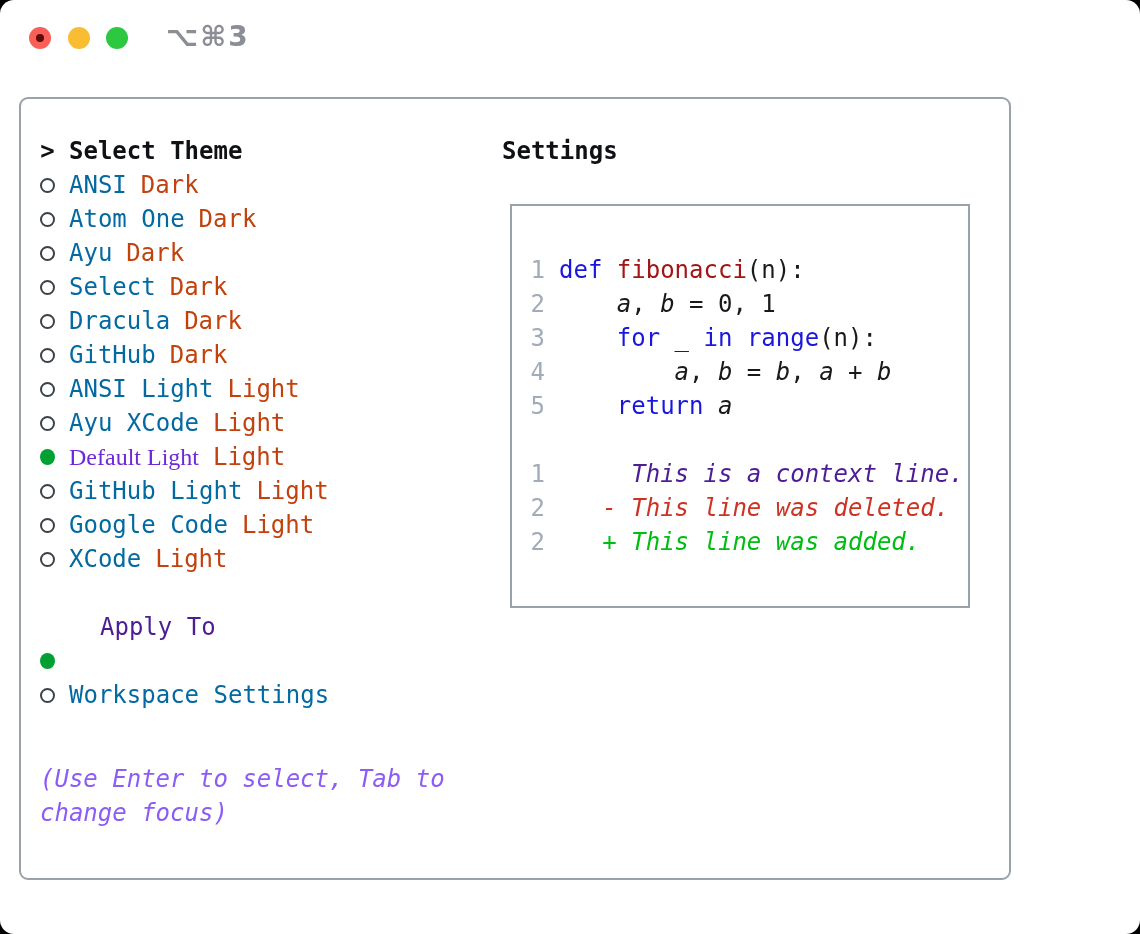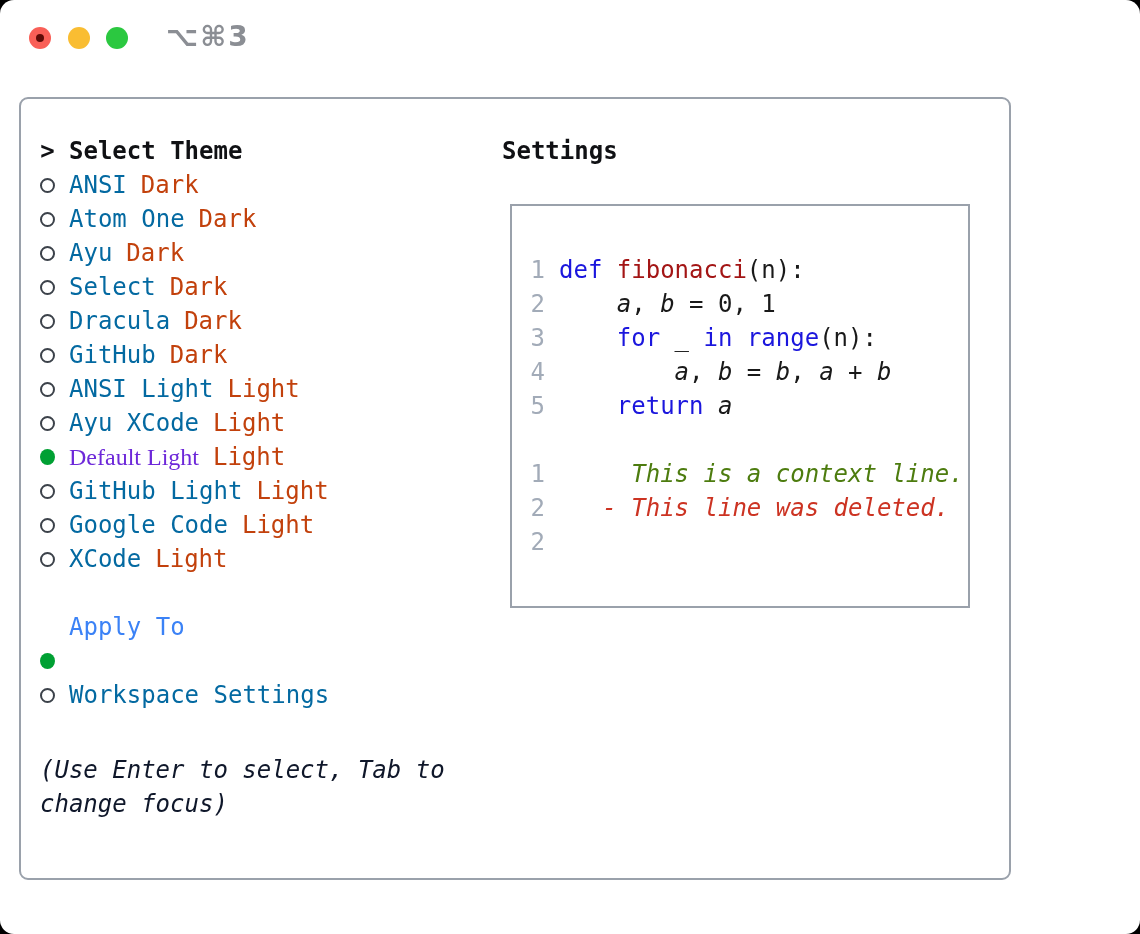--- a/index.html
+++ b/index.html
@@ -32,36 +32,36 @@
               flex:none; }
   .gap { width:14px; flex:none; }
   .spacer-line { height:34px; }
   .caret { color:#101114; font-weight:700; font-size:24px; }
   .panel-title { color:#101114; font-weight:700; }
   .circle { width:15px; height:15px; border-radius:50%; border:2px solid #3c424a; }
   .circle-sel { width:16px; height:16px; border-radius:50%; background:#00a033; border:none; }
   .theme-name { color:#0369a1; }
   .theme-name.selected { color:#6d28d9;font-family:Liberation Serif, serif; }
   .variant { color:#c2410c; }
-  .apply-title { color:#3b82f6; }
-  .hint { width:30ch; white-space:pre-wrap; line-height:34px; color:#0f172a;
-          font-style:italic; font-size:24px; margin-top:7px; }
+  .apply-title { color:#4c1d95;margin-left:31px; }
+  .hint { width:30ch; white-space:pre-wrap; line-height:34px; color:#8b5cf6;
+          font-style:italic; font-size:24px; margin-top:16px; }
   
   .preview-title { position:absolute; left:481px; top:35px; height:34px; display:flex;
                    align-items:center; font-size:24px; font-weight:700; color:#101114; }
   .preview-box { position:absolute; left:489px; top:105px; width:460px; height:404px;
                  border:2px solid #9aa1ab; background:#fff; }
   .code { padding:47px 0 0 18px; font-size:24px; }
   .code-line { display:flex; align-items:center; height:34px; white-space:pre; }
   .ln { display:inline-block; width:15px; text-align:right; color:#a2abb8; flex:none; }
   .tok-kw  { color:#1b16dd; }
   .tok-fn  { color:#a31515;text-align:center; }
   .tok-p   { color:#191919; }
   .tok-v   { color:#191919; font-style:italic; }
-  .tok-ctx { color:#4d7c0f; font-style:italic;text-align:center; }
+  .tok-ctx { color:#4c1d95; font-style:italic;text-align:center; }
   .tok-del { color:#cc3322; font-style:italic; }
   .tok-add { color:#00bd13; font-style:italic; }
 </style>
 </head>
 <body>
 
 <div class="window">
 
   <div class="titlebar">
     <div class="light light-red"></div>
@@ -106,18 +106,18 @@
     <div class="preview-box">
       <div class="code" id="preview-code">
           <div class="code-line"><span class="ln">1</span><span class="gap"></span><span class="tok-kw">def</span><span class="tok-p"> </span><span class="tok-fn">fibonacci</span><span class="tok-p">(n):</span></div>
           <div class="code-line"><span class="ln">2</span><span class="gap"></span><span class="tok-p">    </span><span class="tok-v">a</span><span class="tok-p">, </span><span class="tok-v">b</span><span class="tok-p"> = 0, 1</span></div>
           <div class="code-line"><span class="ln">3</span><span class="gap"></span><span class="tok-p">    </span><span class="tok-kw">for</span><span class="tok-p"> _ </span><span class="tok-kw">in</span><span class="tok-p"> </span><span class="tok-kw">range</span><span class="tok-p">(n):</span></div>
           <div class="code-line"><span class="ln">4</span><span class="gap"></span><span class="tok-p">        </span><span class="tok-v">a</span><span class="tok-p">, </span><span class="tok-v">b</span><span class="tok-p"> = </span><span class="tok-v">b</span><span class="tok-p">, </span><span class="tok-v">a</span><span class="tok-p"> + </span><span class="tok-v">b</span></div>
           <div class="code-line"><span class="ln">5</span><span class="gap"></span><span class="tok-p">    </span><span class="tok-kw">return</span><span class="tok-p"> </span><span class="tok-v">a</span></div>
           <div class="code-line"><span class="ln"></span><span class="gap"></span></div>
           <div class="code-line"><span class="ln">1</span><span class="gap"></span><span class="tok-ctx">     This is a context line.</span></div>
           <div class="code-line"><span class="ln">2</span><span class="gap"></span><span class="tok-del">   - This line was deleted.</span></div>
-          <div class="code-line"><span class="ln">2</span><span class="gap"></span></div>
+          <div class="code-line"><span class="ln">2</span><span class="gap"></span><span class="tok-add">   + This line was added.</span></div>
         </div>
     </div>
 
   </div>
 </div>
 
 </body></html>

